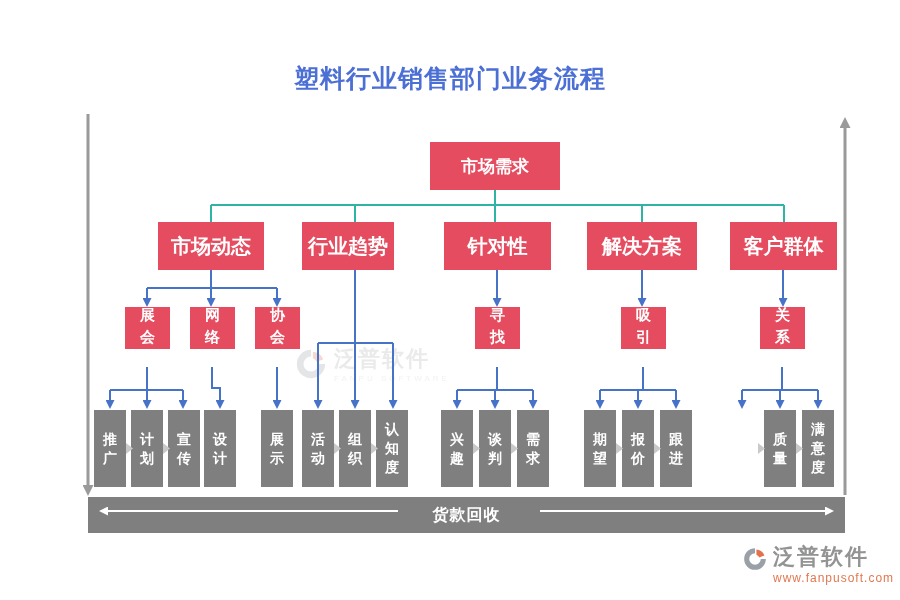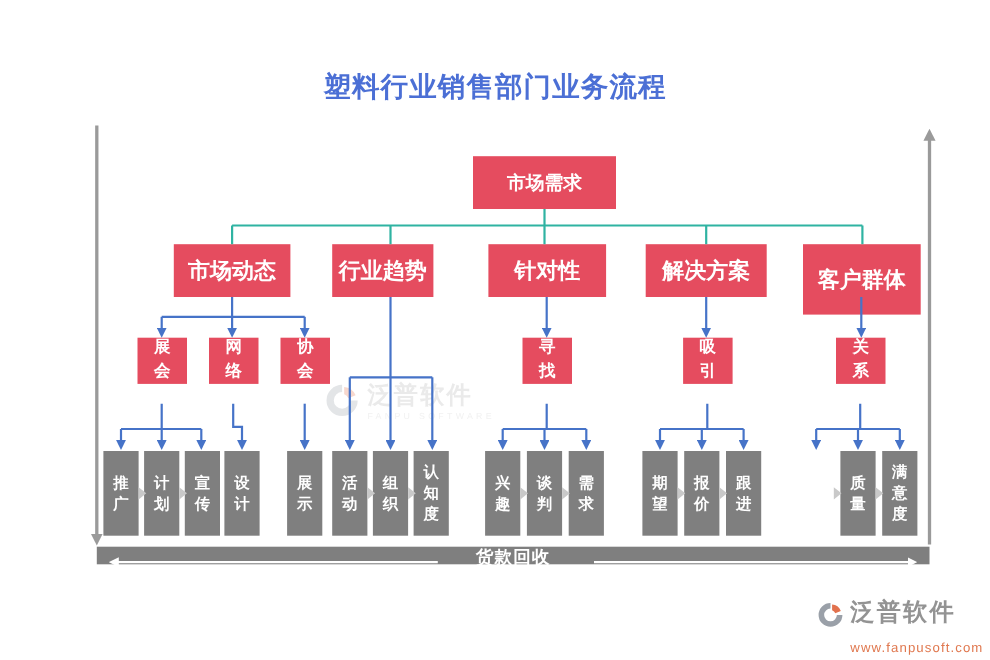--- a/index.html
+++ b/index.html
@@ -17,41 +17,41 @@
   .box{position:absolute; display:flex; align-items:center; justify-content:center;
        color:#fff; font-weight:bold; text-align:center; z-index:2;}
   .box-red{background:var(--red);}
   .box-root{font-size:17px;text-align:right;}
   .box-l2{font-size:20px;}
   .box-red-v{width:45px; height:42px; font-size:15px; line-height:1.5;
              padding:0 8px; word-break:break-all;font-family:Liberation Mono, monospace;}
   .box-gray-v{width:32px; height:77px; font-size:14px; line-height:1.35;
               padding:0 8px; word-break:break-all; background:var(--box_gray);}
 
-  .bar{position:absolute; left:88px; top:497px; width:757px; height:16px;
-       background:var(--bar_gray); display:flex; align-items:flex-start; justify-content:center; z-index:2;}
+  .bar{position:absolute; left:88px; top:497px; width:757px; height:36px;
+       background:var(--bar_gray); display:flex; align-items:center; justify-content:center; z-index:2;}
   .bar-label{color:#fff; font-weight:bold; font-size:16px; letter-spacing:1px;}
 
   svg.layer{position:absolute; left:0; top:0; z-index:3; pointer-events:none;}
   .ln-t{stroke:var(--teal); stroke-width:2; fill:none;}
   .ln-b{stroke:var(--blue); stroke-width:2; fill:none;}
   .ln-g{stroke:var(--line_gray); stroke-width:3; fill:none;}
   .ln-w{stroke:#ffffff; stroke-width:2; fill:none;}
   .mk-b{fill:var(--blue);} .mk-g{fill:var(--line_gray);} .mk-w{fill:#ffffff;}
   .step{fill:var(--step_gray);}
 
   .wm{position:absolute; left:294px; top:344px; display:flex; align-items:center; gap:6px;
       z-index:1; opacity:.55;}
   .wm-icon{opacity:.5;}
   .wm-brand{font-size:22px; font-weight:bold; color:var(--wm_gray); letter-spacing:2px;}
   .wm-sub{font-size:8px; color:#e6e6e6; letter-spacing:3px;}
 
   .logo{position:absolute; left:742px; top:546px; display:flex; align-items:flex-start; gap:5px; z-index:2;}
   .logo-brand{font-size:22px; font-weight:bold; color:var(--logo_gray); letter-spacing:2px; line-height:1;}
-  .logo-site{font-size:12px; color:var(--logo_orange); margin-top:14px; letter-spacing:1px;}
+  .logo-site{font-size:12px; color:var(--logo_orange); margin-top:3px; letter-spacing:1px;}
 </style>
 </head>
 <body>
 
 <div id="stage">
 
   <div class="title">塑料行业销售部门业务流程</div>
 
   <div class="wm">
     <svg class="wm-icon" width="34" height="34" viewBox="0 0 36 36">
@@ -63,21 +63,21 @@
       <div class="wm-sub">FANPU SOFTWARE</div>
     </div>
   </div>
 
   <div class="box box-red box-root" style="left:430px;top:142px;width:130px;height:48px">市场需求</div>
 
   <div class="box box-red box-l2" style="left:158px;top:222px;width:106px;height:48px">市场动态</div>
   <div class="box box-red box-l2" style="left:302px;top:222px;width:92px;height:48px">行业趋势</div>
   <div class="box box-red box-l2" style="left:444px;top:222px;width:107px;height:48px">针对性</div>
   <div class="box box-red box-l2" style="left:587px;top:222px;width:110px;height:48px">解决方案</div>
-  <div class="box box-red box-l2" style="left:730px;top:222px;width:107px;height:64px">客户群体</div>
+  <div class="box box-red box-l2" style="left:730px;top:222px;width:107px;height:48px">客户群体</div>
 
   <div class="box box-red box-red-v" style="left:125px;top:307px">展会</div>
   <div class="box box-red box-red-v" style="left:190px;top:307px">网络</div>
   <div class="box box-red box-red-v" style="left:255px;top:307px">协会</div>
   <div class="box box-red box-red-v" style="left:475px;top:307px">寻找</div>
   <div class="box box-red box-red-v" style="left:621px;top:307px">吸引</div>
   <div class="box box-red box-red-v" style="left:760px;top:307px">关系</div>
 
   <div class="box box-gray-v" style="left:94px;top:410px">推广</div>
   <div class="box box-gray-v" style="left:131px;top:410px">计划</div>

